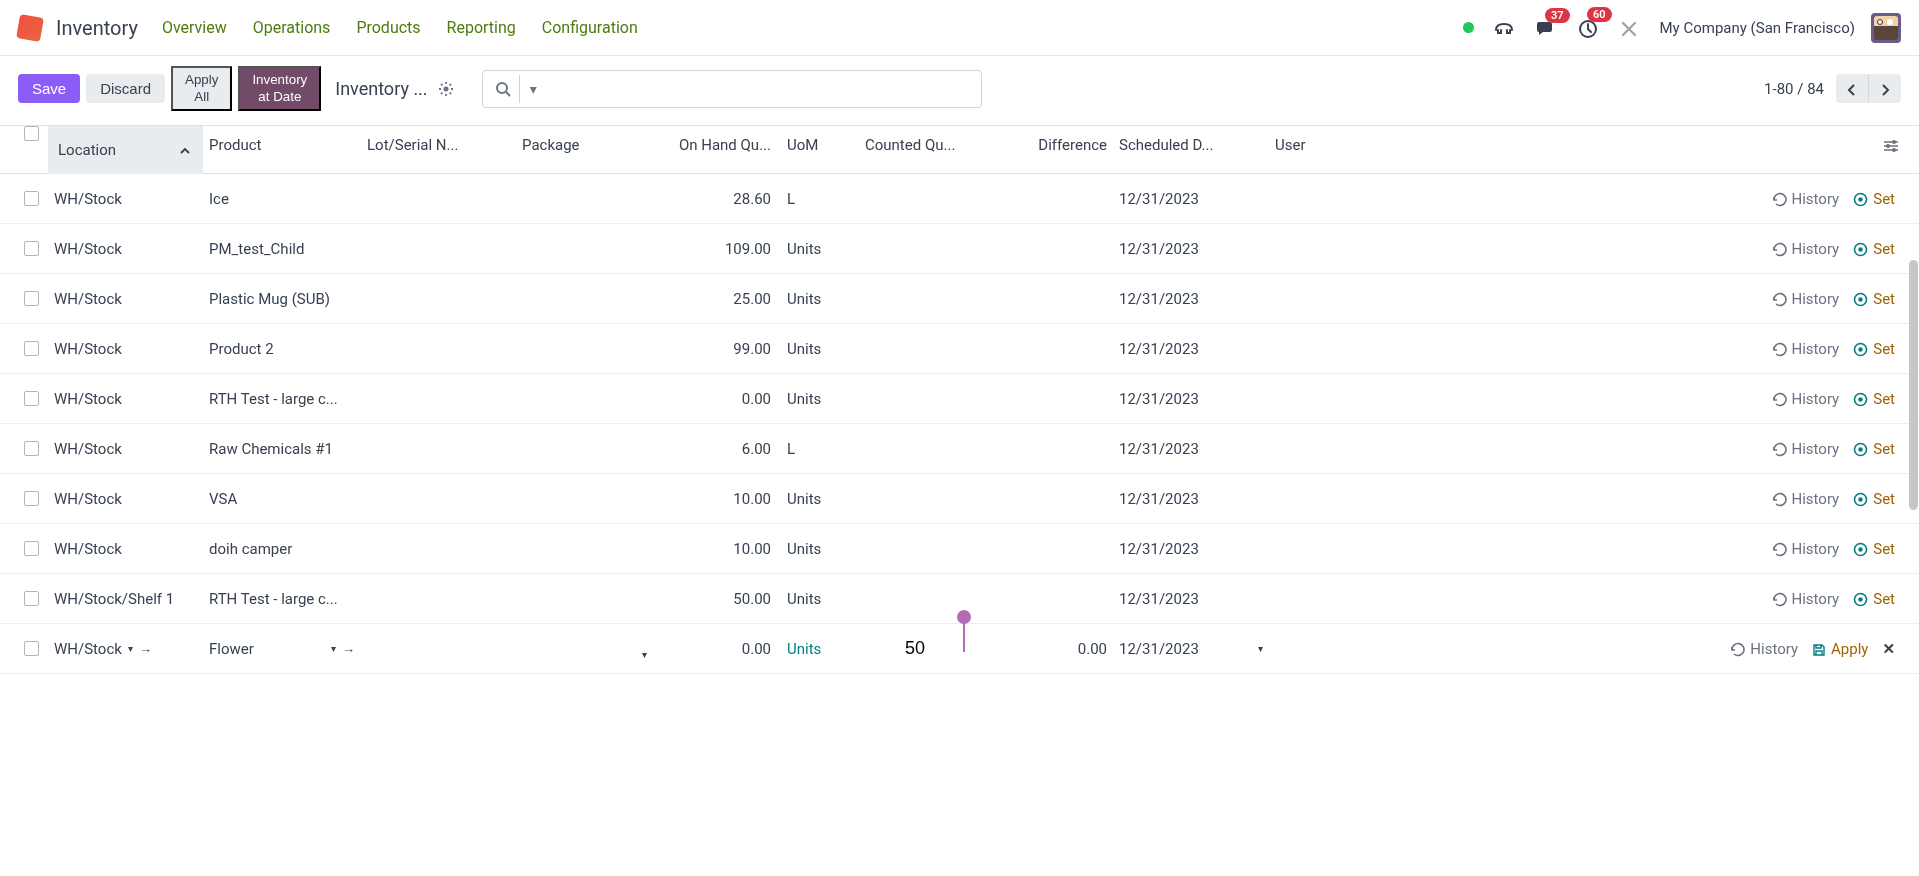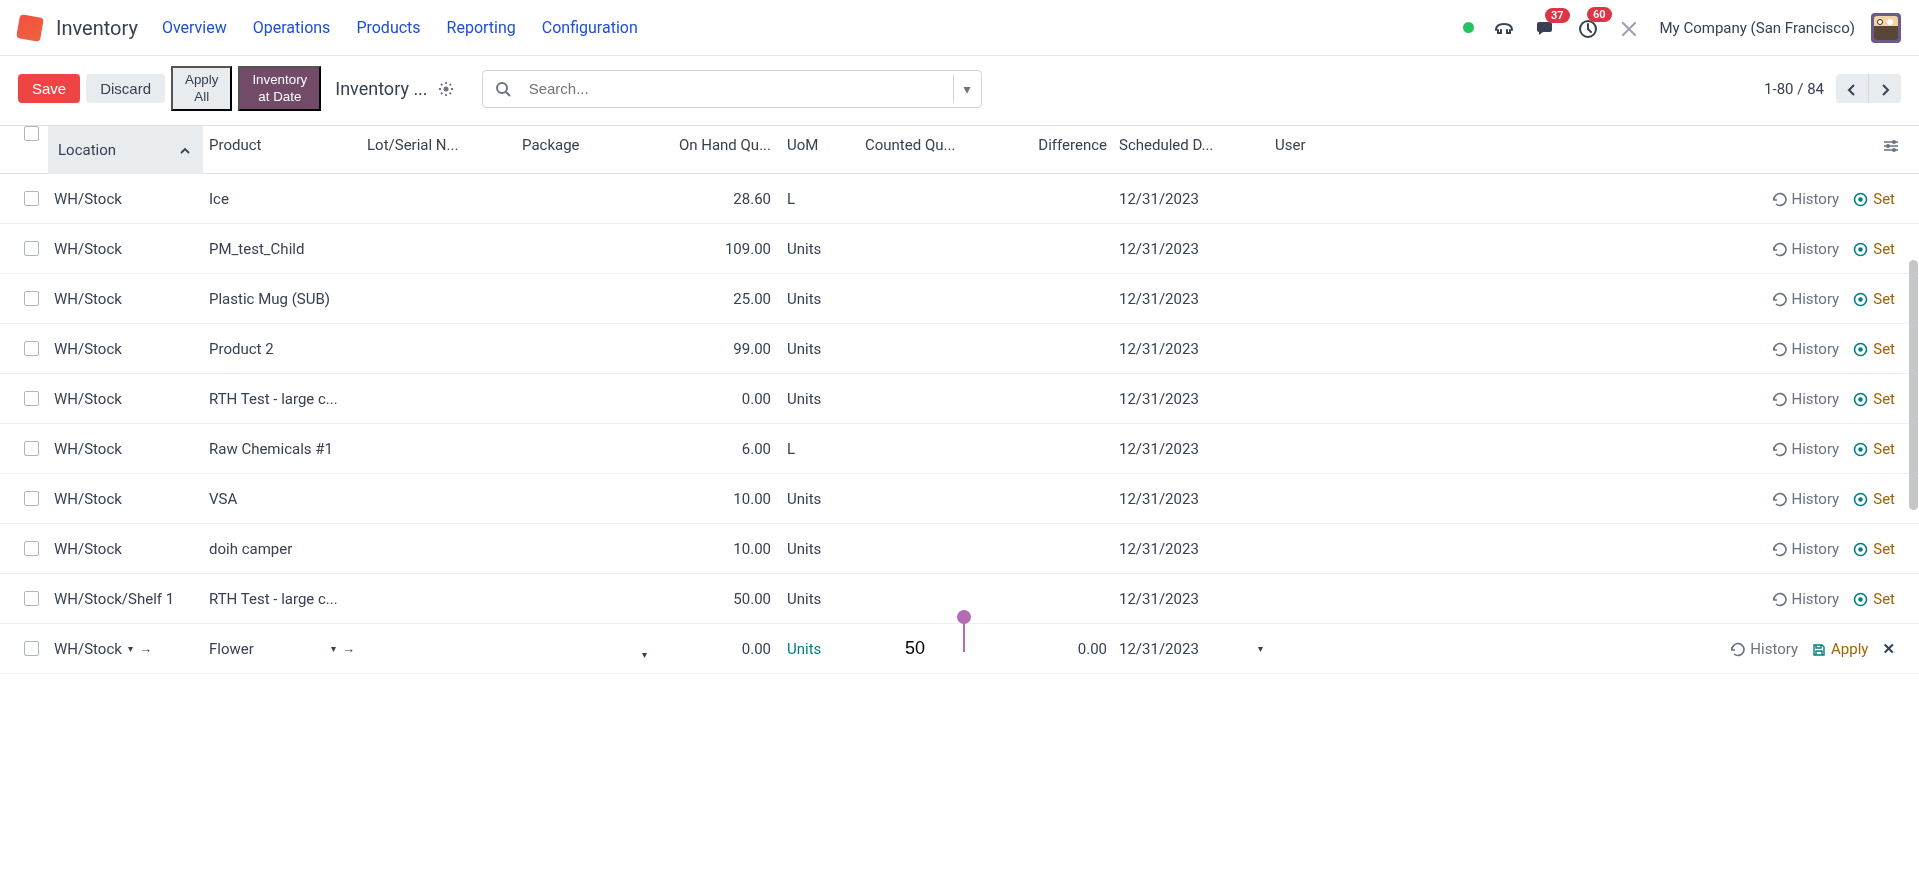--- a/index.html
+++ b/index.html
@@ -1,32 +1,32 @@
 <!DOCTYPE html>
 <html><head>
 <meta charset="utf-8">
 <style>
 * { box-sizing: border-box; margin: 0; padding: 0; }
 body { font-family: -apple-system, BlinkMacSystemFont, "Segoe UI", Roboto, Arial, sans-serif; font-size: 14px; color: #1f2937; background: #fff; overflow-x: hidden; }
 .topbar { display: flex; align-items: center; padding: 8px 18px; border-bottom: 1px solid #e5e7eb; height: 56px; }
 .logo { width: 24px; height: 24px; background: linear-gradient(135deg,#f54e42,#e8663d); border-radius: 4px; transform: rotate(10deg); margin-right: 14px; }
 .app-name { font-size: 20px; color: #374151; margin-right: 24px; }
-.nav-item { font-size: 16px; color: #1d4ed8; margin-right: 26px; cursor: pointer; }
+.nav-item { font-size: 16px; color: #4d7c0f; margin-right: 26px; cursor: pointer; }
 .spacer { flex: 1; }
 .status-dot { width: 11px; height: 11px; background: #22c55e; border-radius: 50%; margin-right: 20px; }
 .icon-btn { position: relative; margin-right: 22px; cursor: pointer; color: #374151; font-size: 18px; }
 .badge { position: absolute; top: -9px; right: -14px; background: #dc3545; color: #fff; font-size: 11px; font-weight: 600; padding: 1px 6px; border-radius: 10px; }
 .company { font-size: 15px; color: #374151; margin-right: 16px; }
 .avatar { width: 30px; height: 30px; background: #6b5b8a; border-radius: 4px; display: flex; align-items: center; justify-content: center; color: #fff; font-size: 12px; overflow: hidden; }
 .avatar-face { width: 24px; height: 24px; background: linear-gradient(to bottom, #f4d1a6 40%, #5a4636 40%); border-radius: 3px; position: relative; }
 .avatar-face::before { content:''; position:absolute; top:3px; left:3px; width:4px; height:4px; background:#fff; border-radius:50%; box-shadow: 10px 0 #fff; border:1px solid #333; }
 
 .toolbar { display: flex; align-items: center; padding: 10px 18px 14px; gap: 0; border-bottom: 1px solid #dee2e6; }
 .btn { padding: 6px 14px; border-radius: 4px; font-size: 15px; cursor: pointer; border: none; margin-right: 6px; }
-.btn-primary { background: #ef4444; color: #fff; }
+.btn-primary { background: #8b5cf6; color: #fff; }
 .btn-sec { background: #e9ecef; color: #374151; }
 .btn-multi { background: #e9ecef; color: #374151; padding: 4px 12px; text-align: center; line-height: 1.25; margin-right: 6px; }
 .btn-multi.primary { background: #714b67; color: #fff; }
 .breadcrumb { font-size: 18px; color: #374151; margin-left: 8px; margin-right: 10px; }
 .gear { color: #6b7280; margin-right: 28px; cursor: pointer; }
 .search-wrap { display: flex; align-items: center; border: 1px solid #ced4da; border-radius: 4px; flex: 0 0 500px; height: 38px; }
 .search-input { flex:1; border:none; outline:none; padding: 6px 10px; font-size: 15px; display:flex; align-items:center; }
 .search-input input { border:none; outline:none; width:100%; font-size:15px; }
 .search-icon { color:#6b7280; margin: 0 8px 0 12px; }
 .search-dd { border-left: 1px solid #ced4da; padding: 6px 10px; color:#6b7280; cursor:pointer; }
@@ -143,23 +143,20 @@
         <path d="M8 1 v2 M8 13 v2 M1 8 h2 M13 8 h2 M3 3 l1.4 1.4 M11.6 11.6 L13 13 M3 13 l1.4 -1.4 M11.6 4.4 L13 3" stroke="#6b7280" stroke-width="1.8"></path>
       </svg>
   </span>
   <div class="search-wrap">
     <span class="search-icon">
       <svg width="16" height="16" viewBox="0 0 16 16">
           <circle cx="7" cy="7" r="5" stroke="#6b7280" stroke-width="2" fill="none"></circle>
           <path d="M11 11 L15 15" stroke="#6b7280" stroke-width="2"></path>
         </svg>
     </span>
-    <div class="search-input">
-        <input placeholder="Search..." style="">
-      </div>
     <div class="search-dd">▾</div>
   </div>
   <div class="spacer"></div>
   <span class="pager-info">1-80 / 84</span>
   <button class="pager-btn first">
     <svg width="12" height="14" viewBox="0 0 12 14">
         <path d="M8 2 L3 7 L8 12" stroke="#374151" stroke-width="2" fill="none"></path>
       </svg>
   </button>
   <button class="pager-btn last">

